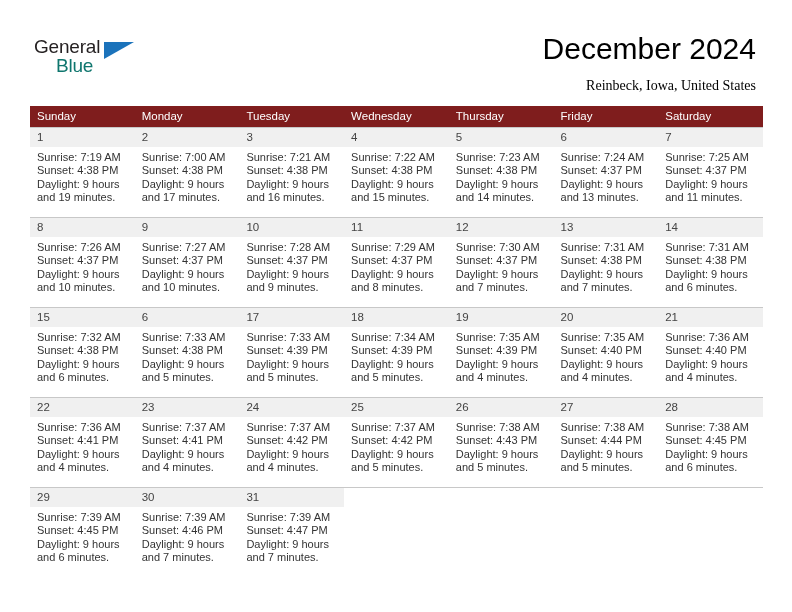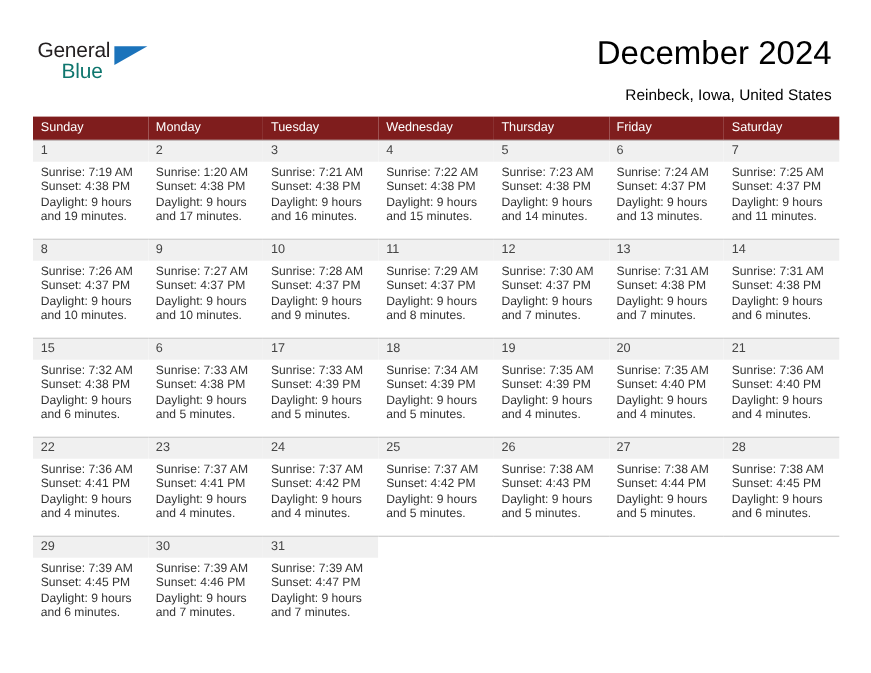--- a/index.html
+++ b/index.html
@@ -74,20 +74,21 @@
     white-space: nowrap;
   }
   .subtitle {
     position: absolute;
     right: 36px;
     top: 78px;
     font-size: 14px;
     color: #000000;
     text-align: right;
     white-space: nowrap;
+    font-family: Liberation Serif, serif;
   }
 
   
   .calendar {
     position: absolute;
     left: 30px;
     top: 106px;
     width: 733px;
     border-collapse: collapse;
     table-layout: fixed;
@@ -178,21 +179,21 @@
           <div class="info">
             <div>Sunrise: 7:19 AM</div>
             <div>Sunset: 4:38 PM</div>
             <div>Daylight: 9 hours</div>
             <div>and 19 minutes.</div>
           </div>
         </td>
         <td class="daycell">
           <div class="daynum">2</div>
           <div class="info">
-            <div>Sunrise: 1:20 AM</div>
+            <div>Sunrise: 7:00 AM</div>
             <div>Sunset: 4:38 PM</div>
             <div>Daylight: 9 hours</div>
             <div>and 17 minutes.</div>
           </div>
         </td>
         <td class="daycell">
           <div class="daynum">3</div>
           <div class="info">
             <div>Sunrise: 7:21 AM</div>
             <div>Sunset: 4:38 PM</div>

